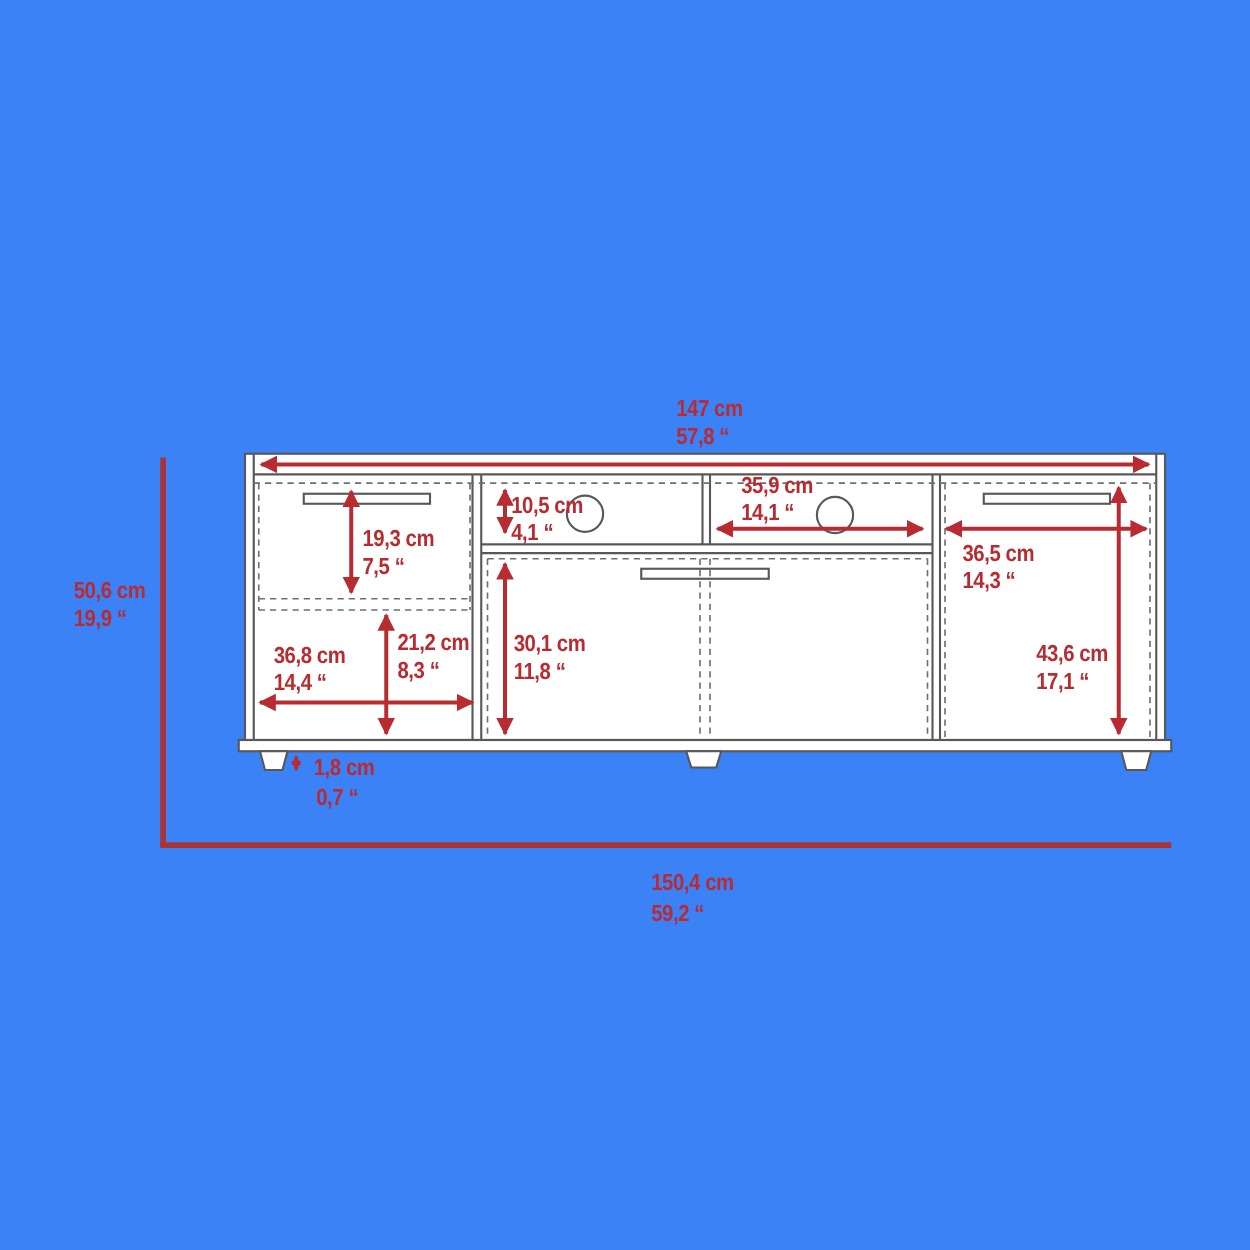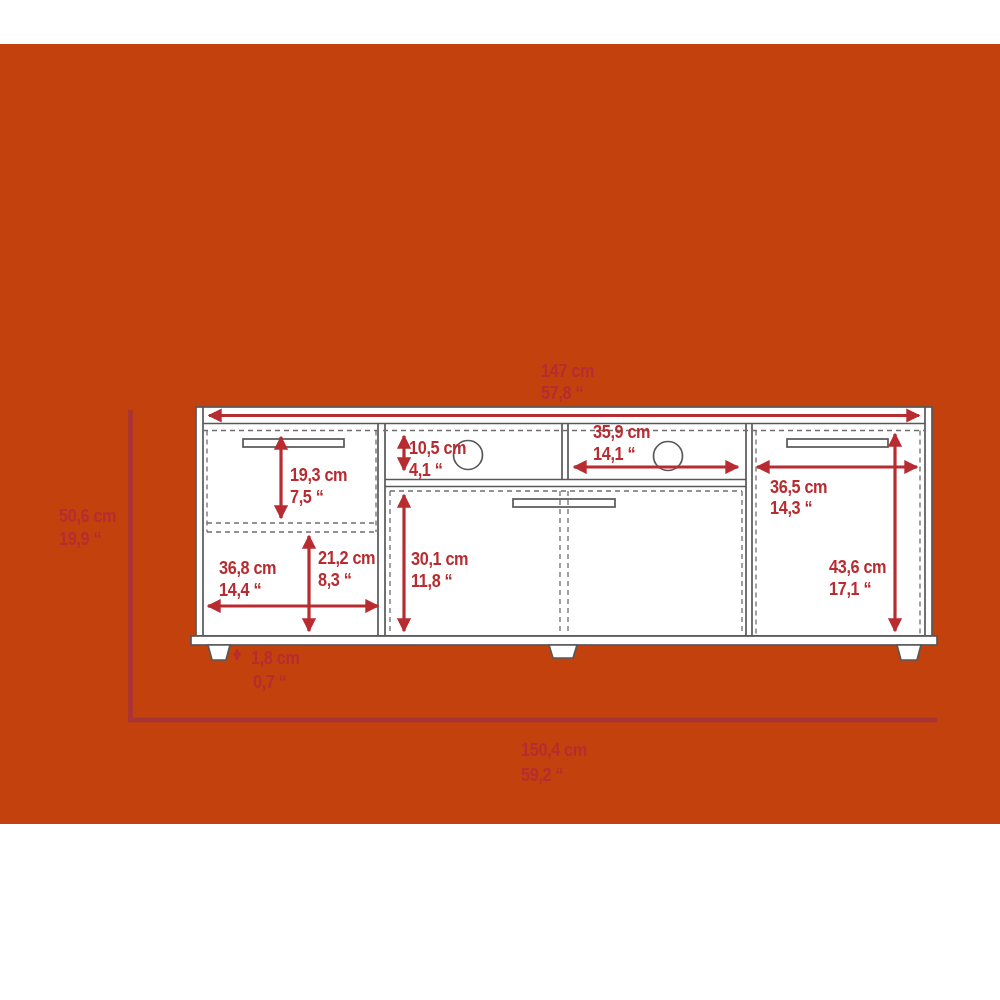--- a/index.html
+++ b/index.html
@@ -1,17 +1,17 @@
 <!DOCTYPE html>
 <html><head>
 <meta charset="utf-8">
 <style>
   html,body{margin:0;padding:0;background:#fff;}
-  .stage{position:relative;width:1000px;height:780px;background:#c2410c;overflow:hidden;
-         font-family:"Liberation Sans",sans-serif;margin-top:44px;}
+  .stage{position:relative;width:1000px;height:1000px;background:#3b82f6;overflow:hidden;
+         font-family:"Liberation Sans",sans-serif;}
   svg{display:block}
   .panel{fill:#ffffff;stroke:#58585a;stroke-width:1.7;}
   .solid{stroke:#58585a;stroke-width:1.7;fill:none;}
   .dash{stroke:#6f6f71;stroke-width:1.3;fill:none;stroke-dasharray:5 4;}
   .dim-line{stroke:#b82c31;stroke-width:3.2;fill:none;}
   .dim-line.small{stroke-width:2.4;}
   .bracket{stroke:#a93438;stroke-width:4.6;fill:none;}
   text.dim{font-family:"Liberation Sans",sans-serif;font-weight:bold;font-size:18.5px;
            fill:#b82c31;letter-spacing:-0.4px;}
 </style>

